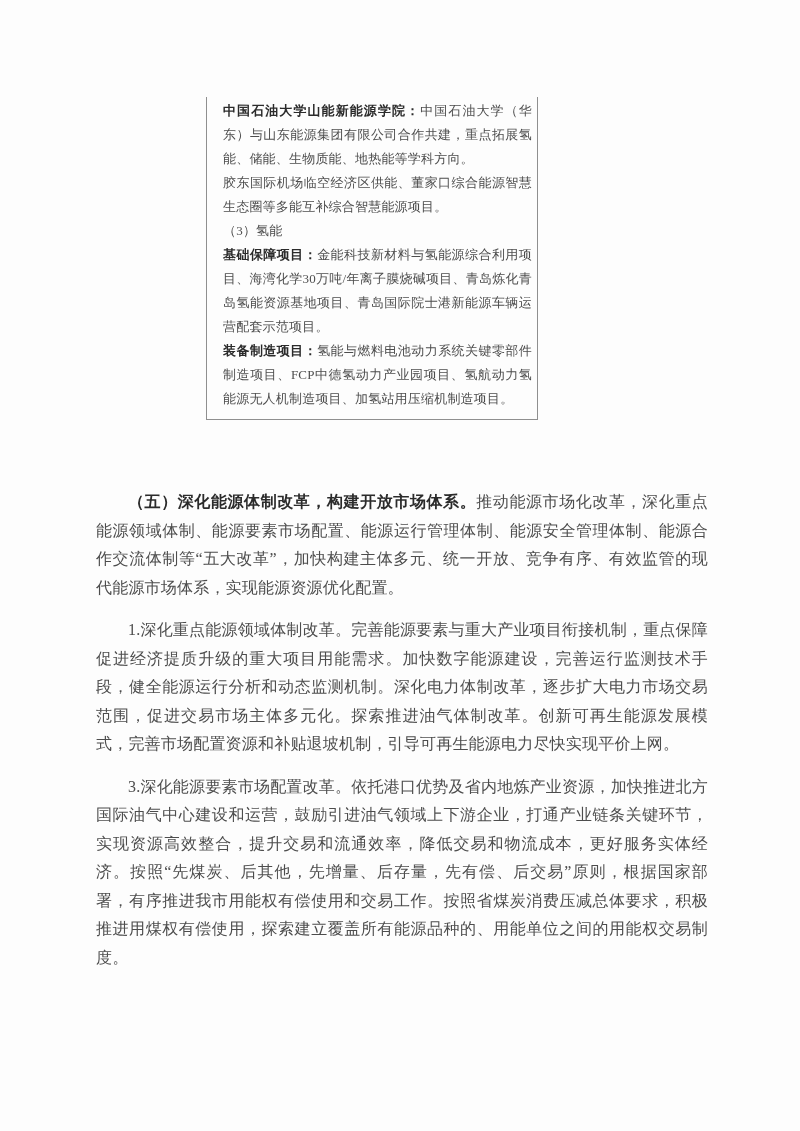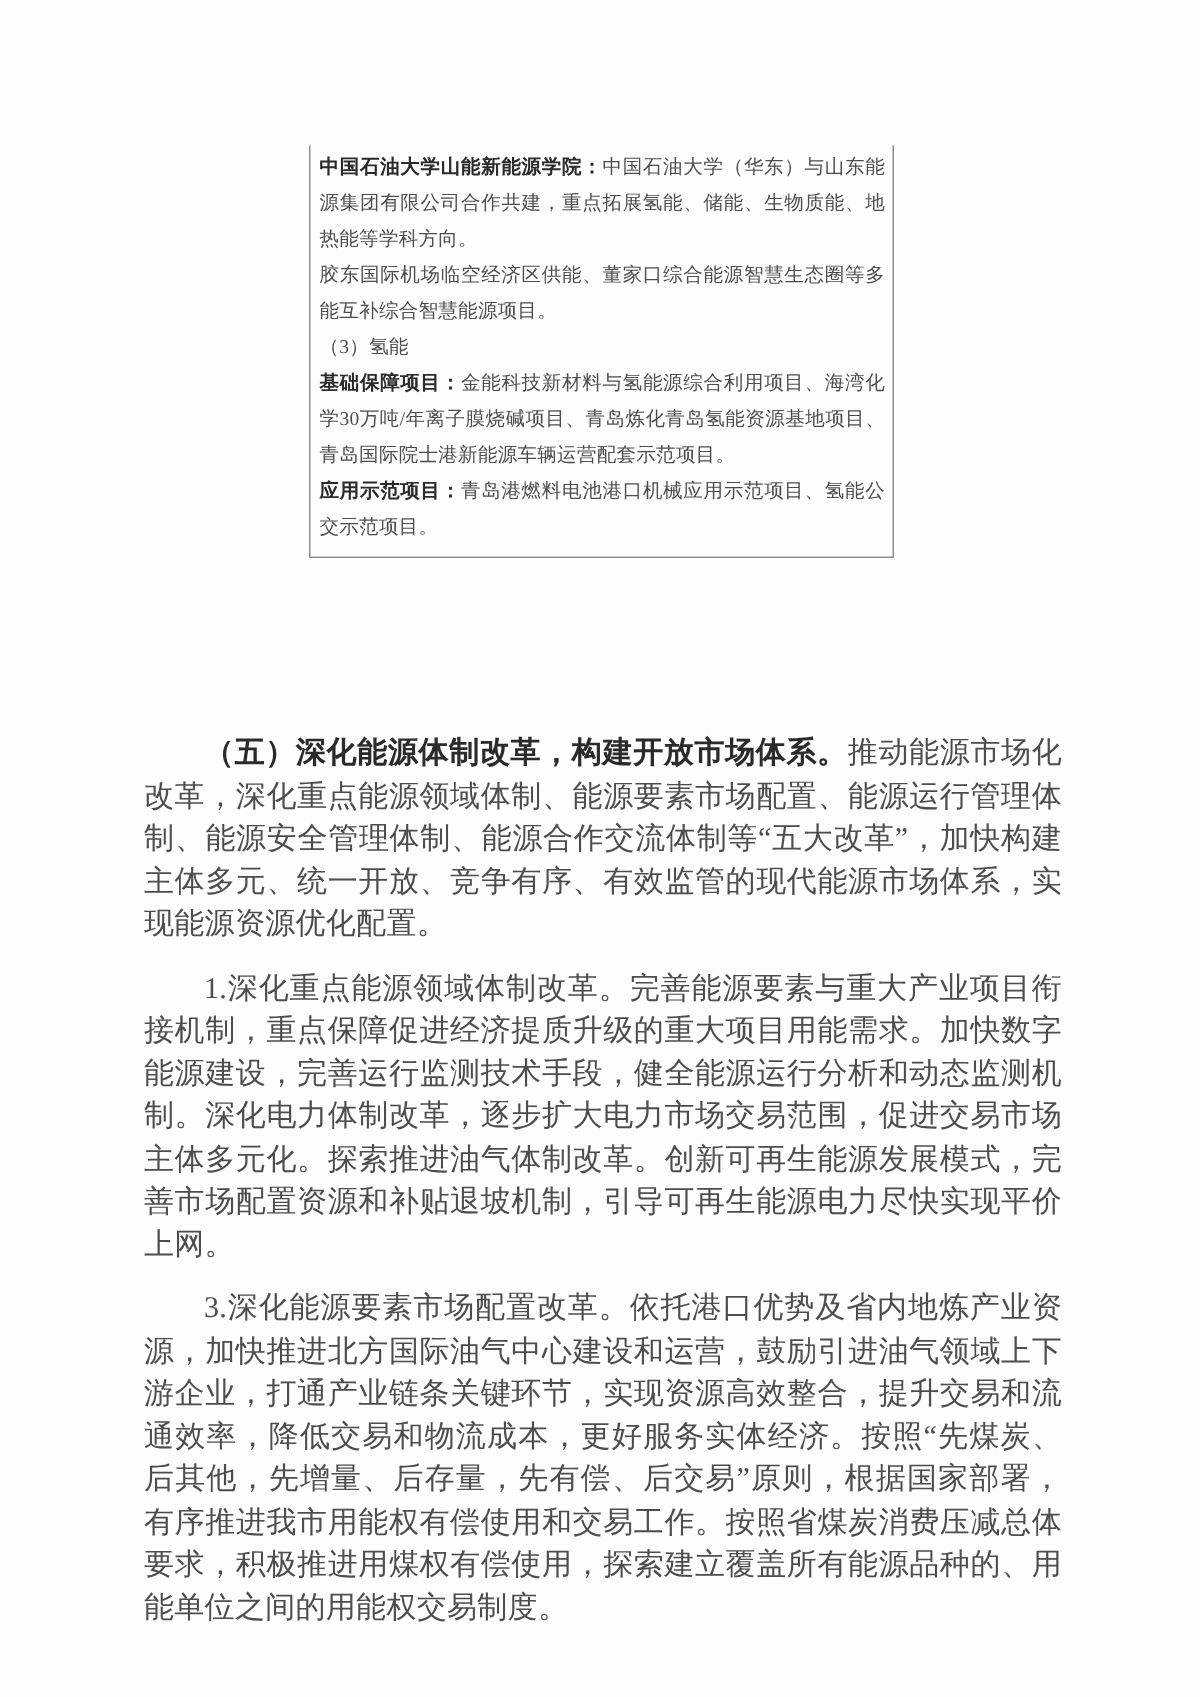--- a/index.html
+++ b/index.html
@@ -17,26 +17,26 @@
   .page {
     position: absolute;
     inset: 0;
     background: #fdfdfd;
   }
   
   .table-box {
     position: absolute;
     left: 206px;
     top: 97px;
-    width: 390px;
+    width: 332px;
     box-sizing: border-box;
     border-left: 1px solid #8f8f8f;
     border-right: 1px solid #8f8f8f;
     border-bottom: 1px solid #8f8f8f;
-    padding: 2px 5px 8px 6px;
+    padding: 2px 5px 8px 16px;
   }
   .table-box p {
     margin: 0;
     font-size: 13px;
     line-height: 24px;
     text-align: justify;
     color: #4d4d4d;
     letter-spacing: 0.2px;
   }
   .table-box .lead {
@@ -45,21 +45,21 @@
   }
   
   .body-text {
     position: absolute;
     left: 96px;
     top: 488px;
     width: 612px;
   }
   .body-text p {
     margin: 0 0 14px 0;
-    font-size: 20px;
+    font-size: 16px;
     line-height: 28.5px;
     text-align: justify;
     text-indent: 2em;
     color: #4d4d4d;
     letter-spacing: 0.2px;
   }
   .body-text .lead {
     font-weight: bold;
     color: #2b2b2b;
   }
@@ -67,21 +67,21 @@
 </head>
 <body>
 
 <div class="page">
 
   <div class="table-box">
     <p><span class="lead">中国石油大学山能新能源学院：</span><span>中国石油大学（华东）与山东能源集团有限公司合作共建，重点拓展氢能、储能、生物质能、地热能等学科方向。</span></p>
     <p><span>胶东国际机场临空经济区供能、董家口综合能源智慧生态圈等多能互补综合智慧能源项目。</span></p>
     <p><span>（3）氢能</span></p>
     <p><span class="lead">基础保障项目：</span><span>金能科技新材料与氢能源综合利用项目、海湾化学30万吨/年离子膜烧碱项目、青岛炼化青岛氢能资源基地项目、青岛国际院士港新能源车辆运营配套示范项目。</span></p>
-    <p><span class="lead">应用示范项目：</span><span>青岛港燃料电池港口机械应用示范项目、氢能公交示范项目。</span></p>
+    <p><span class="lead">装备制造项目：</span><span>氢能与燃料电池动力系统关键零部件制造项目、FCP中德氢动力产业园项目、氢航动力氢能源无人机制造项目、加氢站用压缩机制造项目。</span></p>
   </div>
 
   <div class="body-text">
     <p><span class="lead">（五）深化能源体制改革，构建开放市场体系。</span><span>推动能源市场化改革，深化重点能源领域体制、能源要素市场配置、能源运行管理体制、能源安全管理体制、能源合作交流体制等“五大改革”，加快构建主体多元、统一开放、竞争有序、有效监管的现代能源市场体系，实现能源资源优化配置。</span></p>
     <p>1.深化重点能源领域体制改革。完善能源要素与重大产业项目衔接机制，重点保障促进经济提质升级的重大项目用能需求。加快数字能源建设，完善运行监测技术手段，健全能源运行分析和动态监测机制。深化电力体制改革，逐步扩大电力市场交易范围，促进交易市场主体多元化。探索推进油气体制改革。创新可再生能源发展模式，完善市场配置资源和补贴退坡机制，引导可再生能源电力尽快实现平价上网。</p>
     <p>3.深化能源要素市场配置改革。依托港口优势及省内地炼产业资源，加快推进北方国际油气中心建设和运营，鼓励引进油气领域上下游企业，打通产业链条关键环节，实现资源高效整合，提升交易和流通效率，降低交易和物流成本，更好服务实体经济。按照“先煤炭、后其他，先增量、后存量，先有偿、后交易”原则，根据国家部署，有序推进我市用能权有偿使用和交易工作。按照省煤炭消费压减总体要求，积极推进用煤权有偿使用，探索建立覆盖所有能源品种的、用能单位之间的用能权交易制度。</p>
   </div>
 
 </div>
 

